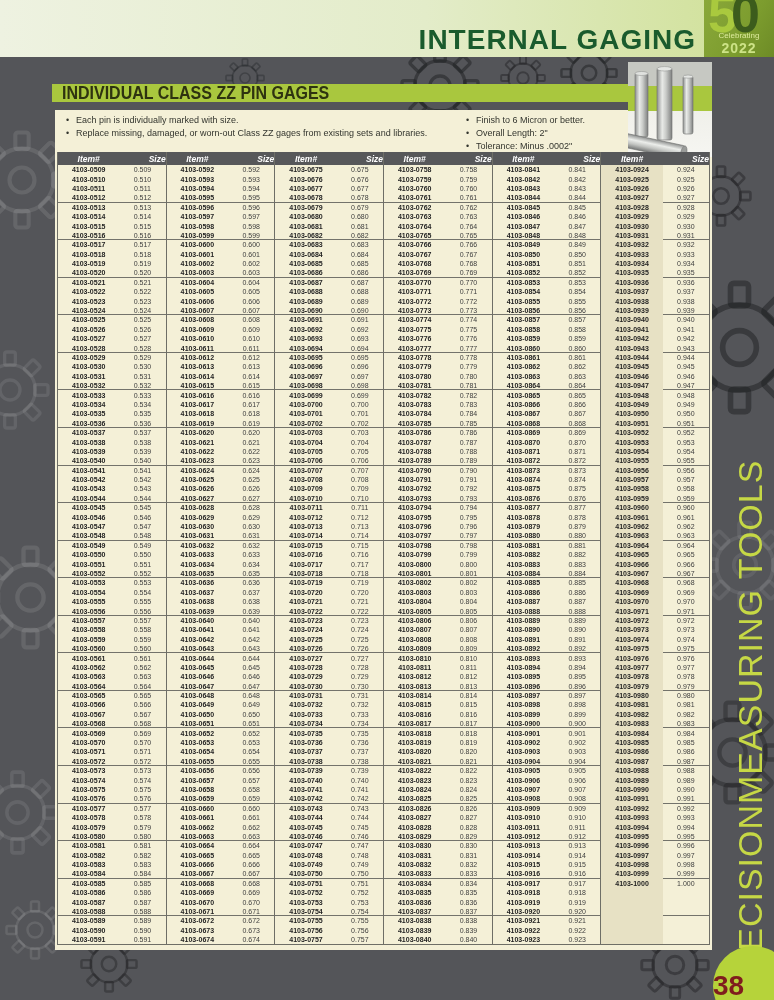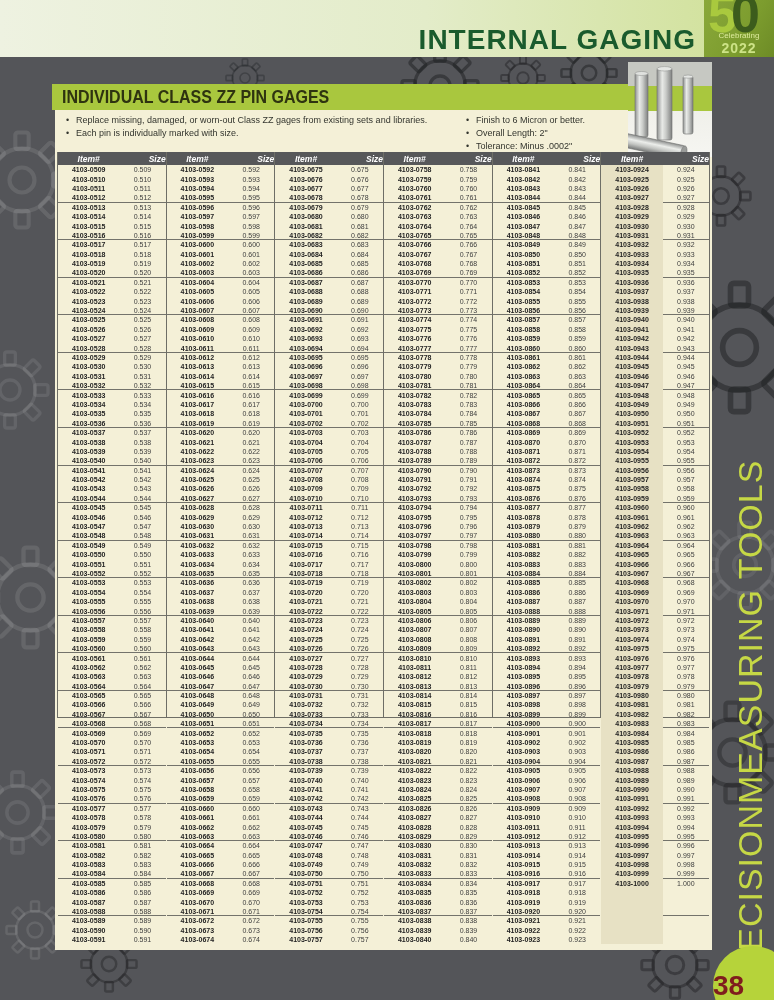--- a/index.html
+++ b/index.html
@@ -29,41 +29,41 @@
   .anniv .big .n0 { color:#3c5c1c; }
   .anniv .l1 { position:absolute; left:0; right:0; bottom:17px; font-size:8px; font-weight:normal; color:#dcead垂9c; color:#dcea9c; }
   .anniv .l2 { position:absolute; left:0; right:0; bottom:1px; font-size:14px; font-weight:bold; color:#cde387; letter-spacing:1px; }
   
   .cream-panel {
     position:absolute; left:55px; top:110px; width:657px; height:840px;
     background:#f4f0d7;
   }
   
   .section-bar {
-    position:absolute; left:52px; top:84px; width:576px; height:26px;
+    position:absolute; left:52px; top:84px; width:576px; height:18px;
     background:#a9c73e; display:flex; align-items:center; padding-left:10px;
   }
   .section-bar span {
     font-size:16px; font-weight:bold; color:#2e3310; letter-spacing:0px;
     transform:scaleY(1.15); transform-origin:left center;
   }
   
   .bullets { position:absolute; top:114px; font-size:9px; color:#33352e; line-height:1.45; }
   .bullets-left  { left:66px;  width:390px; }
   .bullets-right { left:466px; width:180px; }
   .bullets li { list-style:none; padding-left:10px; position:relative; }
   .bullets li::before { content:"•"; position:absolute; left:0; top:0; }
   
   .photo {
     position:absolute; left:628px; top:62px; width:84px; height:95px; overflow:hidden;
     background:linear-gradient(to bottom,#c6c8c2 0px,#c6c8c2 24px,#a9c73e 24px,#a9c73e 49px,#f0f0ea 49px,#f6f6f2 95px);
   }
   
   .gage-table {
-    position:absolute; left:57px; top:152px; width:653px; height:566px;
+    position:absolute; left:57px; top:152px; width:653px; height:793px;
     display:flex;
   }
   .pair { flex:1 1 0; border-right:1px solid #6e6e66; border-bottom:1px solid #6e6e66; }
   .pair:first-child { border-left:1px solid #6e6e66; }
   .phead {
     height:13px; background:#57585a; display:flex; align-items:center;
     color:#fff; font-size:8.5px; font-weight:bold; font-style:italic;
   }
   .phead .hit { width:57%; text-align:center; }
   .phead .hsz { width:43%; text-align:right; }
@@ -162,22 +162,22 @@
   <div class="l2">2022</div>
 </div>
 
 <div class="cream-panel"></div>
 
 <div class="section-bar">
   <span>INDIVIDUAL CLASS ZZ PIN GAGES</span>
 </div>
 
 <ul class="bullets bullets-left">
+  <li>Each pin is individually marked with size.</li>
   <li>Replace missing, damaged, or worn-out Class ZZ gages from existing sets and libraries.</li>
-  <li>Each pin is individually marked with size.</li>
 </ul>
 <ul class="bullets bullets-right">
   <li>Finish to 6 Micron or better.</li>
   <li>Overall Length: 2"</li>
   <li>Tolerance: Minus .0002"</li>
 </ul>
 
 <div class="photo">
   <svg width="84" height="95" viewBox="0 0 84 95">
     <defs>

